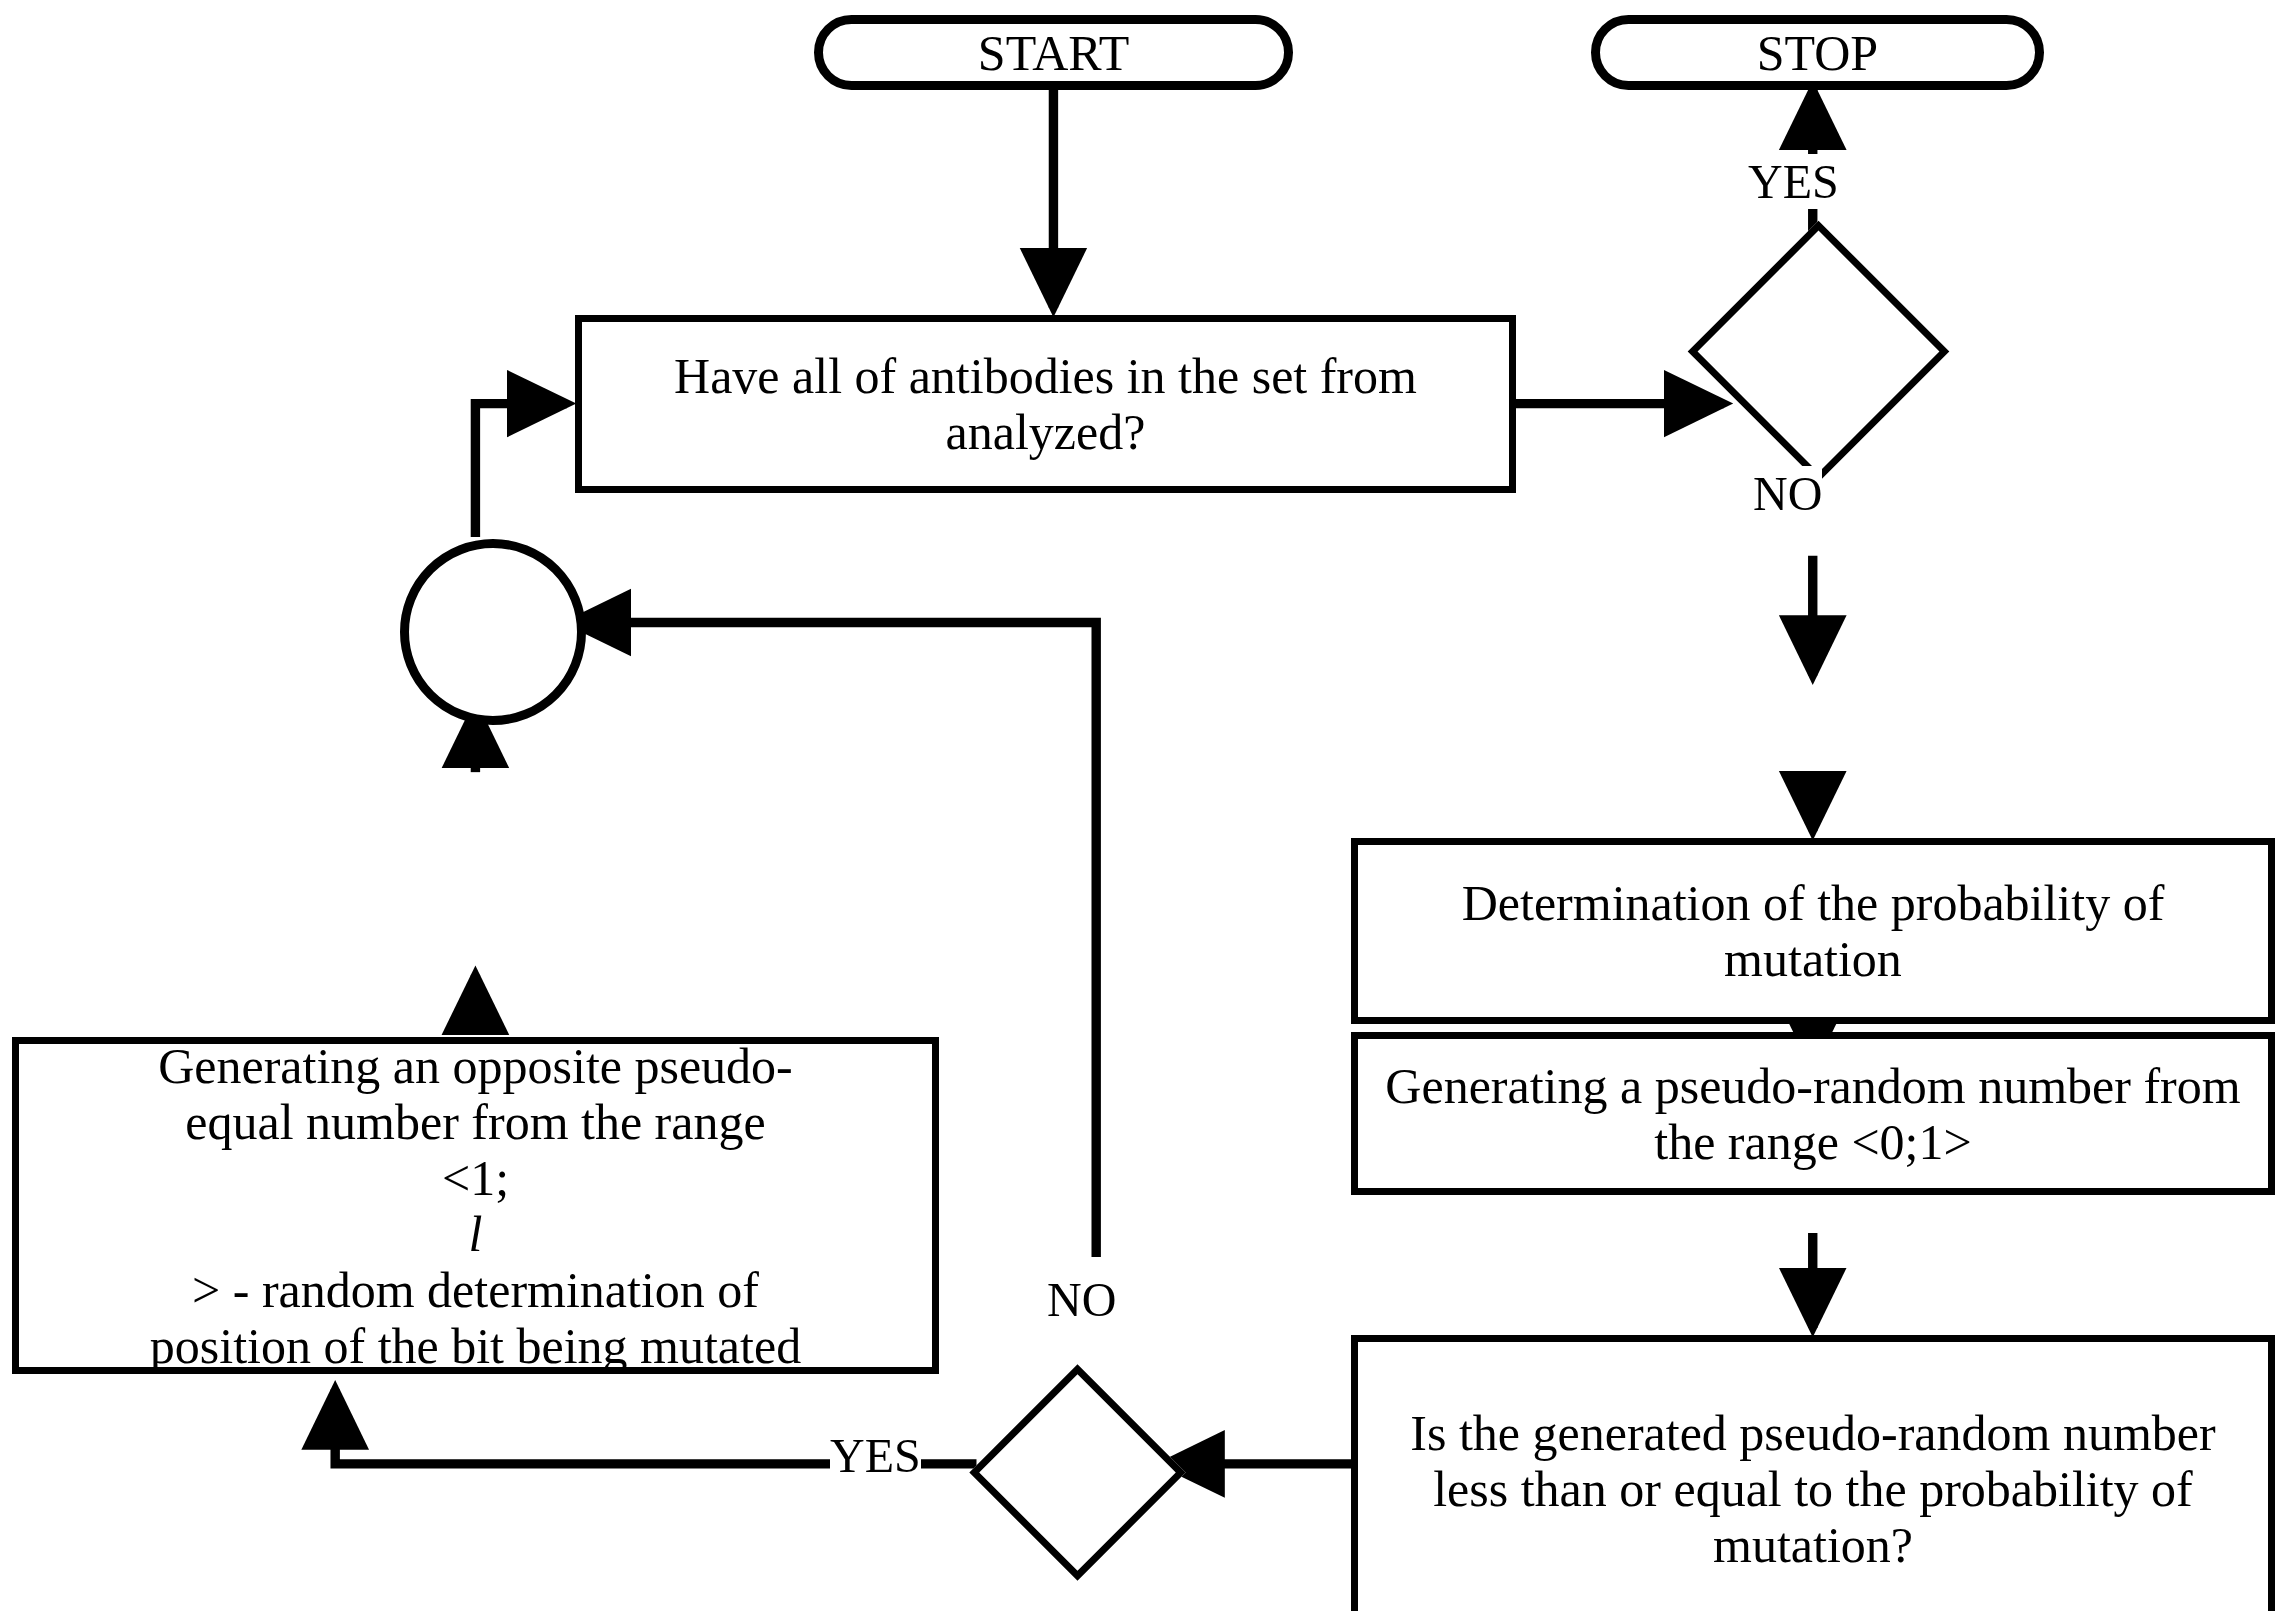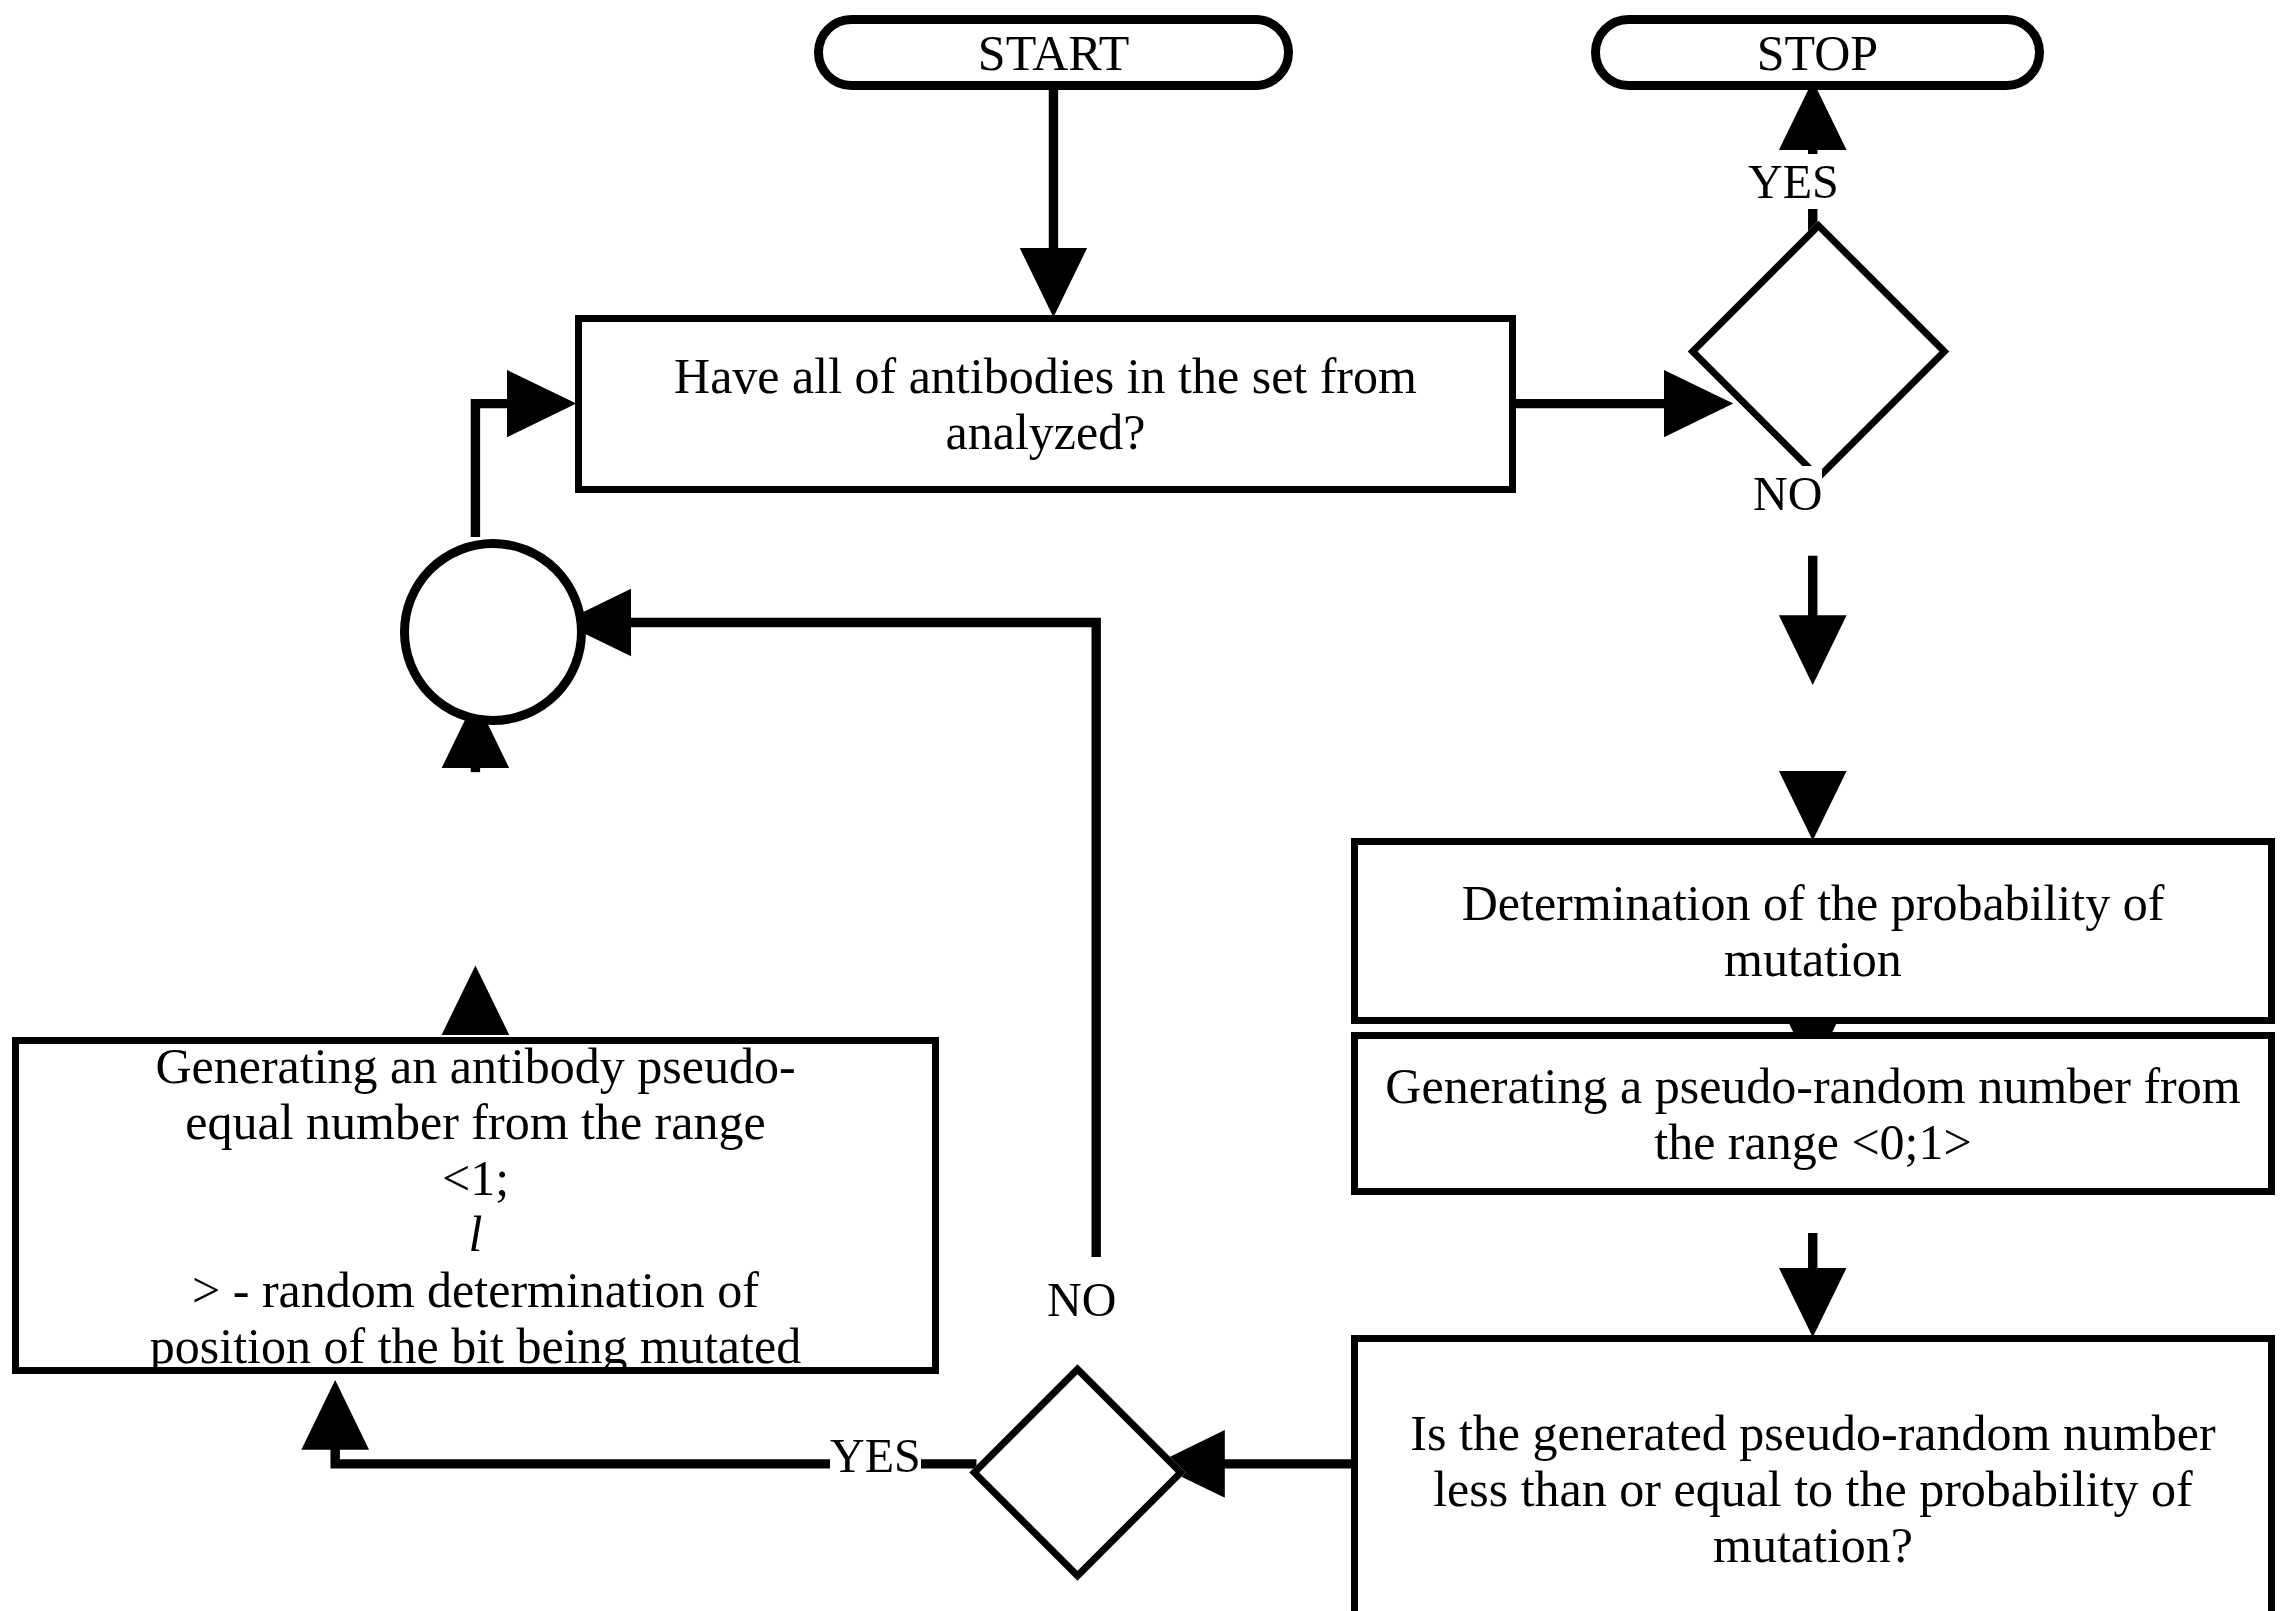--- a/index.html
+++ b/index.html
@@ -86,21 +86,21 @@
 
   <div class="node f58" style="left:1351px;top:1335px;width:924px;height:308px;">
     <span>Is the generated pseudo-random number less than or equal to the probability of mutation?</span>
   </div>
 
   <div style="position:absolute;left:1001px;top:1396px;width:139px;height:139px;
               border:7.7px solid #000;background:#fff;transform:rotate(45deg);"></div>
 
 
   <div class="node f58" style="left:12px;top:1037px;width:927px;height:337px;flex-direction:column;">
-    <span>Generating an antibody pseudo-</span>
+    <span>Generating an opposite pseudo-</span>
     <span>equal number from the range</span>
     <span>
       <span>&lt;1;</span>
         <span class="italic">l</span>
         <span>&gt; - random determination of</span>
     </span>
     <span>position of the bit being mutated</span>
   </div>
 
   <div style="position:absolute;left:400px;top:539px;width:168px;height:168px;

